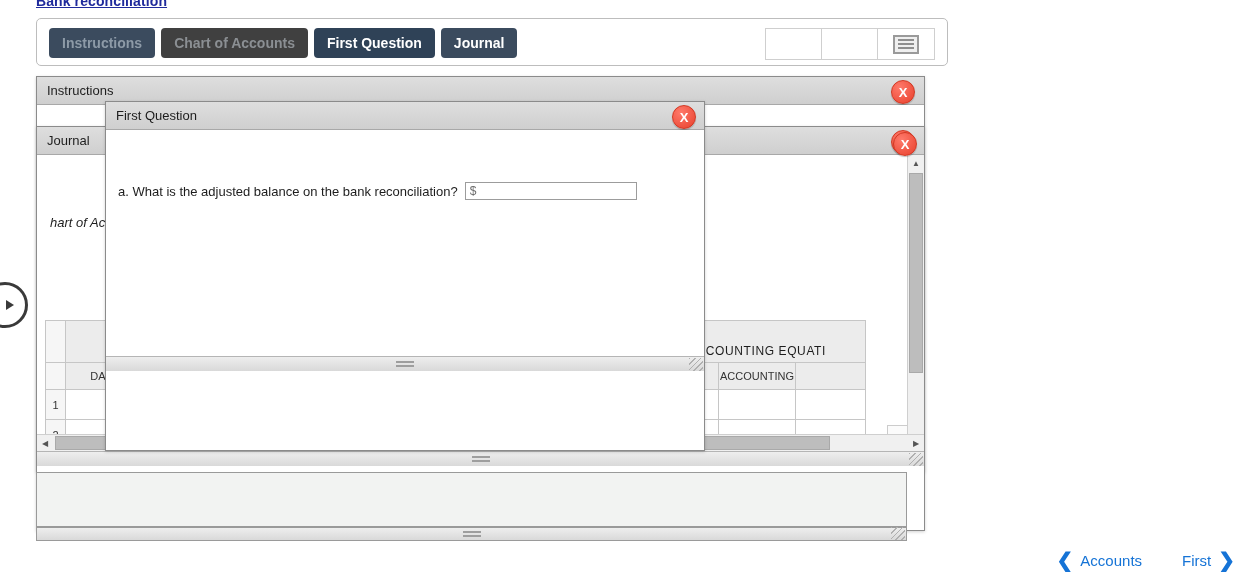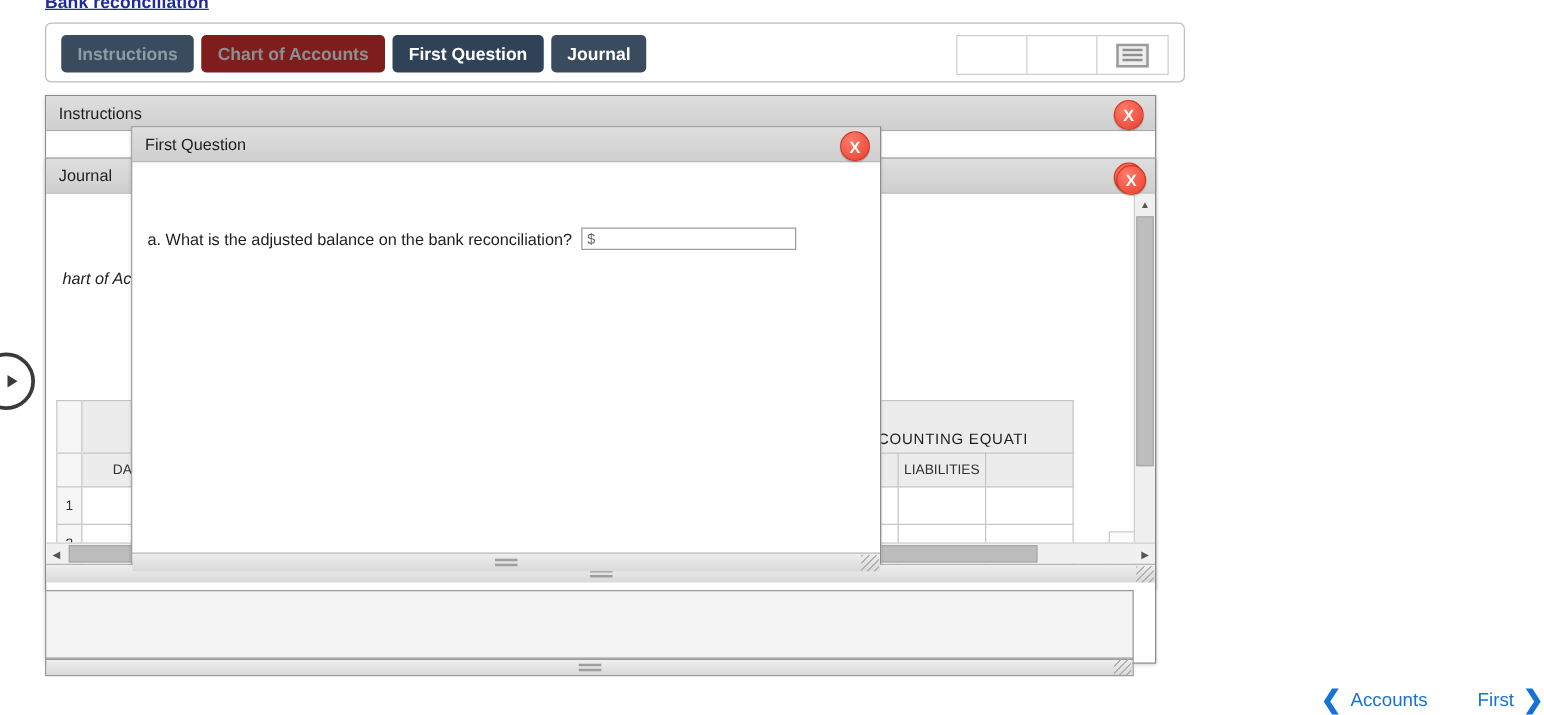--- a/index.html
+++ b/index.html
@@ -43,21 +43,21 @@
     padding: 0 13px;
     display: flex; align-items: center;
     border-radius: 4px;
     font-size: 14px;
     font-weight: bold;
     white-space: nowrap;
     cursor: pointer;
     user-select: none;
   }
   .tab.dim     { background: #3b4b5e; color: #8d9aa7; }
-  .tab.ghost   { background: #7f1d1d; color: #8b8f93; }
+  .tab.ghost   { background: #404040; color: #8b8f93; }
   .tab.active  { background: #2f4257; color: #ffffff; }
   .tab.plain   { background: #3b4b5e; color: #ffffff; }
 
   .tool-group {
     position: absolute;
     right: 12px; top: 9px;
     display: flex;
     height: 32px;
     border: 1px solid #cfcfcf;
     background: #ffffff;
@@ -224,21 +224,21 @@
   .hscroll .thumb {
     position: absolute; left: 18px; top: 1px;
     width: 775px; height: 14px;
     background: #bdbdbd;
     border: 1px solid #a9a9a9;
     box-sizing: border-box;
   }
 
   
   #question-panel { left: 105px; top: 101px; width: 600px; height: 350px; }
-  #question-panel .panel-body { height: 312px; }
+  #question-panel .panel-body { height: 226px; }
   .q-row {
     position: absolute;
     left: 12px; top: 52px;
     display: flex; align-items: center;
     font-size: 13px;
     color: #1d1d1d;
   }
   .q-input {
     margin-left: 7px;
     width: 172px; height: 18px;
@@ -361,21 +361,21 @@
           <th class="spanhead" colspan="3">ACCOUNTING EQUATI</th>
         </tr>
         <tr>
           <th class="rownum"></th>
           <th class="col-date">DATE</th>
           <th class="col-desc">DESCRIPTION</th>
           <th class="col-pr">POST. REF.</th>
           <th class="col-amt">DEBIT</th>
           <th class="col-amt">CREDIT</th>
           <th class="col-eq">ASSETS</th>
-          <th class="col-eq">LIABILITIES</th>
+          <th class="col-eq">ACCOUNTING</th>
           <th class="col-eq"></th>
         </tr>
         <tr>
           <td class="rownum">1</td>
           <td class="col-date"></td>
           <td class="col-desc"></td>
           <td class="col-pr"></td>
           <td class="col-amt"></td>
           <td class="col-amt"></td>
           <td class="col-eq"></td>

